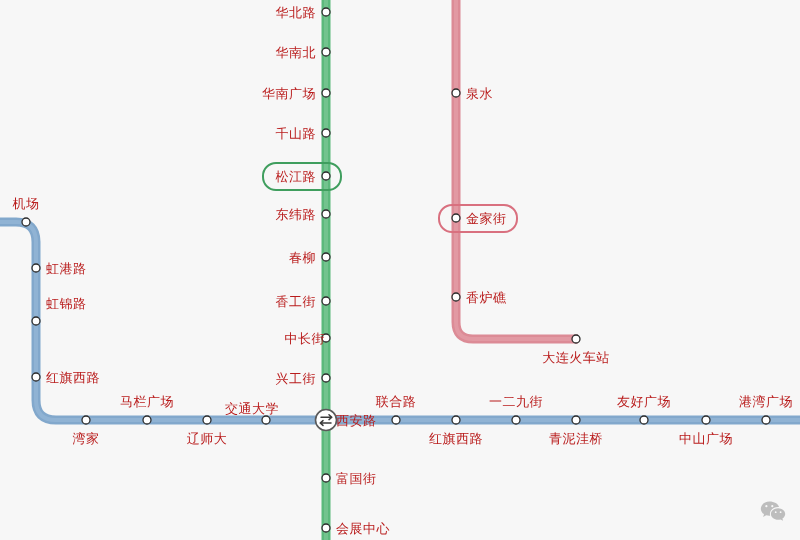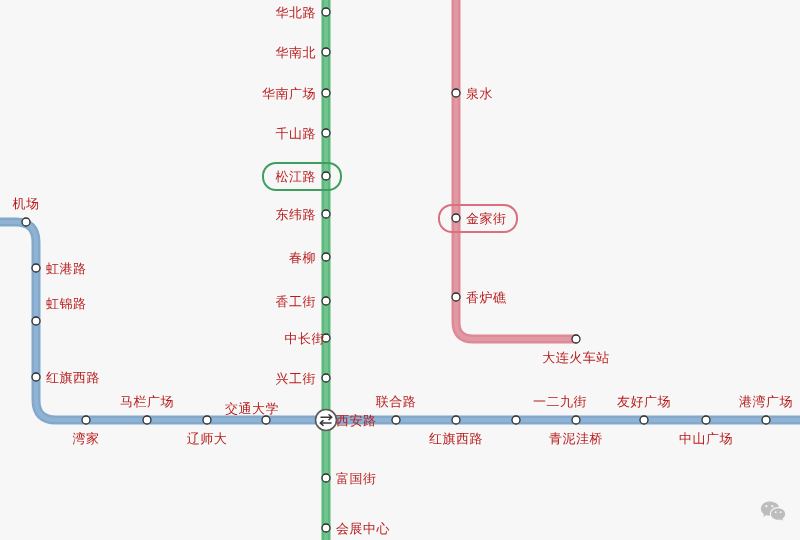--- a/index.html
+++ b/index.html
@@ -156,21 +156,21 @@
       <div class="station-label lbl-above" style="left: 26px; top: 210px;">机场</div>
       <div class="station-label lbl-right" style="left: 46px; top: 268px;">虹港路</div>
       <div class="station-label lbl-right" style="left: 46px; top: 303px; text-align: right;">虹锦路</div>
       <div class="station-label lbl-right" style="left: 46px; top: 377px;">红旗西路</div>
       <div class="station-label lbl-below" style="left: 86px; top: 432px;">湾家</div>
       <div class="station-label lbl-above" style="left: 147px; top: 408px;">马栏广场</div>
       <div class="station-label lbl-below" style="left: 207px; top: 432px;">辽师大</div>
       <div class="station-label lbl-above" style="left: 252px; top: 408px; margin-top: 7px;">交通大学</div>
       <div class="station-label lbl-above" style="left: 396px; top: 408px;">联合路</div>
       <div class="station-label lbl-below" style="left: 456px; top: 432px;">红旗西路</div>
-      <div class="station-label lbl-above" style="left: 516px; top: 408px; margin-left: 44px;">一二九街</div>
+      <div class="station-label lbl-above" style="left: 516px; top: 408px;">一二九街</div>
       <div class="station-label lbl-below" style="left: 576px; top: 432px;">青泥洼桥</div>
       <div class="station-label lbl-above" style="left: 644px; top: 408px;">友好广场</div>
       <div class="station-label lbl-below" style="left: 706px; top: 432px;">中山广场</div>
       <div class="station-label lbl-above" style="left: 766px; top: 408px;">港湾广场</div>
     </div>
 
   <div id="watermark">
     <svg class="wm-icon" width="26" height="24" viewBox="0 0 26 24" xmlns="http://www.w3.org/2000/svg">
       <path d="M9.4 1.6C4.6 1.6 0.8 4.8 0.8 8.7c0 2.2 1.2 4.2 3.2 5.5l-0.9 2.7 3.1-1.6c1 0.3 2.1 0.5 3.2 0.5
                0.3 0 0.5 0 0.8 0 -0.2-0.6-0.3-1.2-0.3-1.9 0-3.8 3.7-6.9 8.2-6.9 0.3 0 0.6 0 0.9 0C18.2 3.9 14.3 1.6 9.4 1.6z

